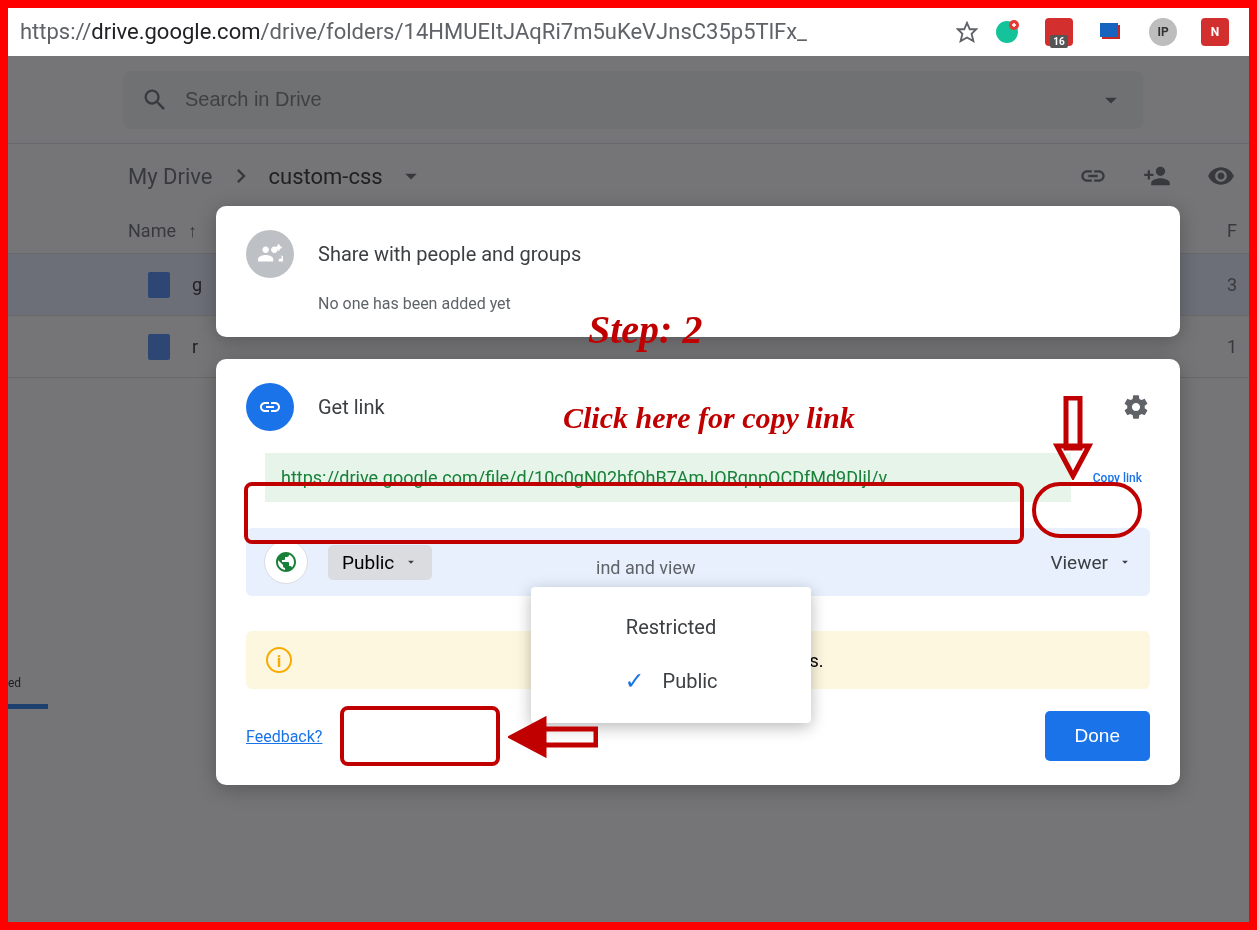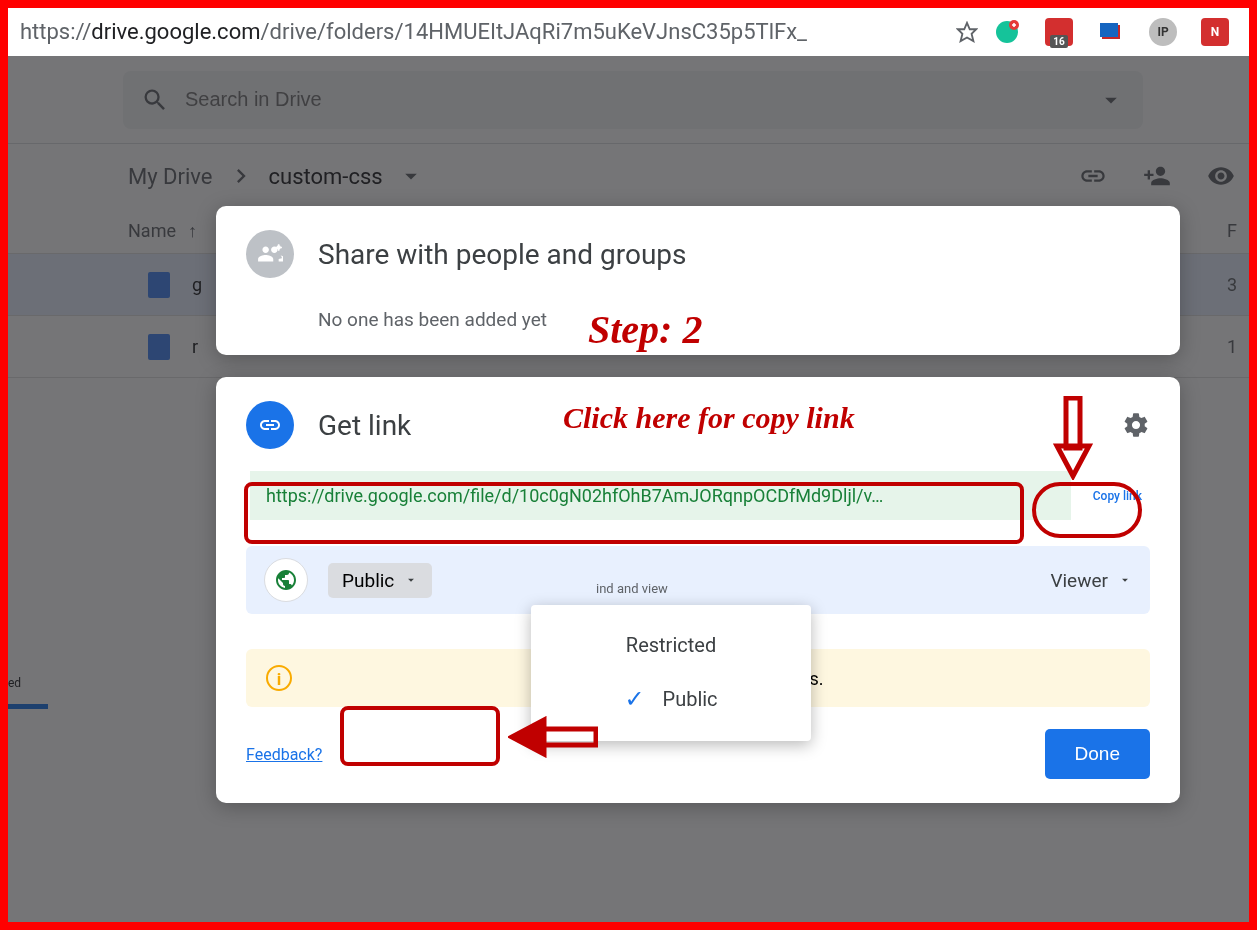--- a/index.html
+++ b/index.html
@@ -42,24 +42,24 @@
 .side-bar { position: absolute; left: 0; top: 648px; width: 40px; height: 5px; background: #1a73e8; }
 
 
 .modal { position: absolute; z-index: 5; left: 208px; top: 150px; width: 964px; }
 .card { background: #fff; border-radius: 10px; box-shadow: 0 4px 20px rgba(0,0,0,0.25); padding: 24px 30px; margin-bottom: 22px; }
 .card-header { display: flex; align-items: center; gap: 24px; }
 .circle { width: 48px; height: 48px; border-radius: 50%; display: flex; align-items: center; justify-content: center; }
 .circle.grey { background: #bdc1c6; }
 .circle.blue { background: #1a73e8; }
 .circle.white-e { background: #fff; border: 1px solid #dadce0; width: 44px; height: 44px; }
-.card-title { font-size: 28px; color: #3c4043; }
-.sub { margin-left: 72px; margin-top: 30px; font-size: 19px; color: #5f6368; }
-
-.linkbox-row { display: flex; align-items: center; gap: 14px; margin-top: 22px; margin-left: 4px; }
+.card-title { font-size: 20px; color: #3c4043; }
+.sub { margin-left: 72px; margin-top: 16px; font-size: 16px; color: #5f6368; }
+
+.linkbox-row { display: flex; align-items: center; gap: 14px; margin-top: 22px; margin-left: 19px; }
 .linkbox { flex: 1; background: #e6f4ea; padding: 14px 16px; font-size: 18px; color: #188038; white-space: nowrap; overflow: hidden; text-overflow: ellipsis; }
 .copy-link { color: #1a73e8; font-size: 12px; font-weight: 500; padding: 10px 8px; cursor: pointer; }
 .gear { margin-left: auto; }
 
 .access-row { background: #e8f0fe; border-radius: 6px; margin-top: 26px; padding: 12px 18px; display: flex; align-items: center; gap: 20px; position: relative; }
 .access-drop { background: #dadce0; border-radius: 5px; padding: 6px 14px; display: flex; align-items: center; gap: 10px; font-size: 19px; cursor: pointer; }
 .viewer { margin-left: auto; display: flex; align-items: center; gap: 10px; font-size: 19px; color: #3c4043; cursor: pointer; }
 .access-desc { margin-left: 160px; font-size: 18px; color: #5f6368; margin-top: -4px; }
 
 .warn-row { background: #fef7e0; margin-top: 18px; padding: 16px 20px; display: flex; align-items: center; gap: 20px; font-size: 18px; border-radius: 6px; }
@@ -225,21 +225,21 @@
               </svg>
           </div>
           <div class="viewer">
             <span>Viewer</span>
             <svg width="14" height="14" viewBox="0 0 24 24" fill="#3c4043">
                 <path d="M7 10l5 5 5-5z"></path>
               </svg>
           </div>
         </div>
         <div class="access-desc" style="visibility:hidden;">ind and view</div>
-        <div style="position:absolute; left:380px; top:204px; font-size:13px; color:#5f6368;">ind and view</div>
+        <div style="position:absolute; left:380px; top:198px; font-size:18px; color:#5f6368;">ind and view</div>
 
         <div class="warn-row">
           <div class="warn-icon">i</div>
           <span style="margin-left:270px;">e comments and suggestions.</span>
         </div>
 
         <div class="footer-row">
           <span class="feedback">Feedback?</span>
           <button class="done-btn">Done</button>
         </div>

